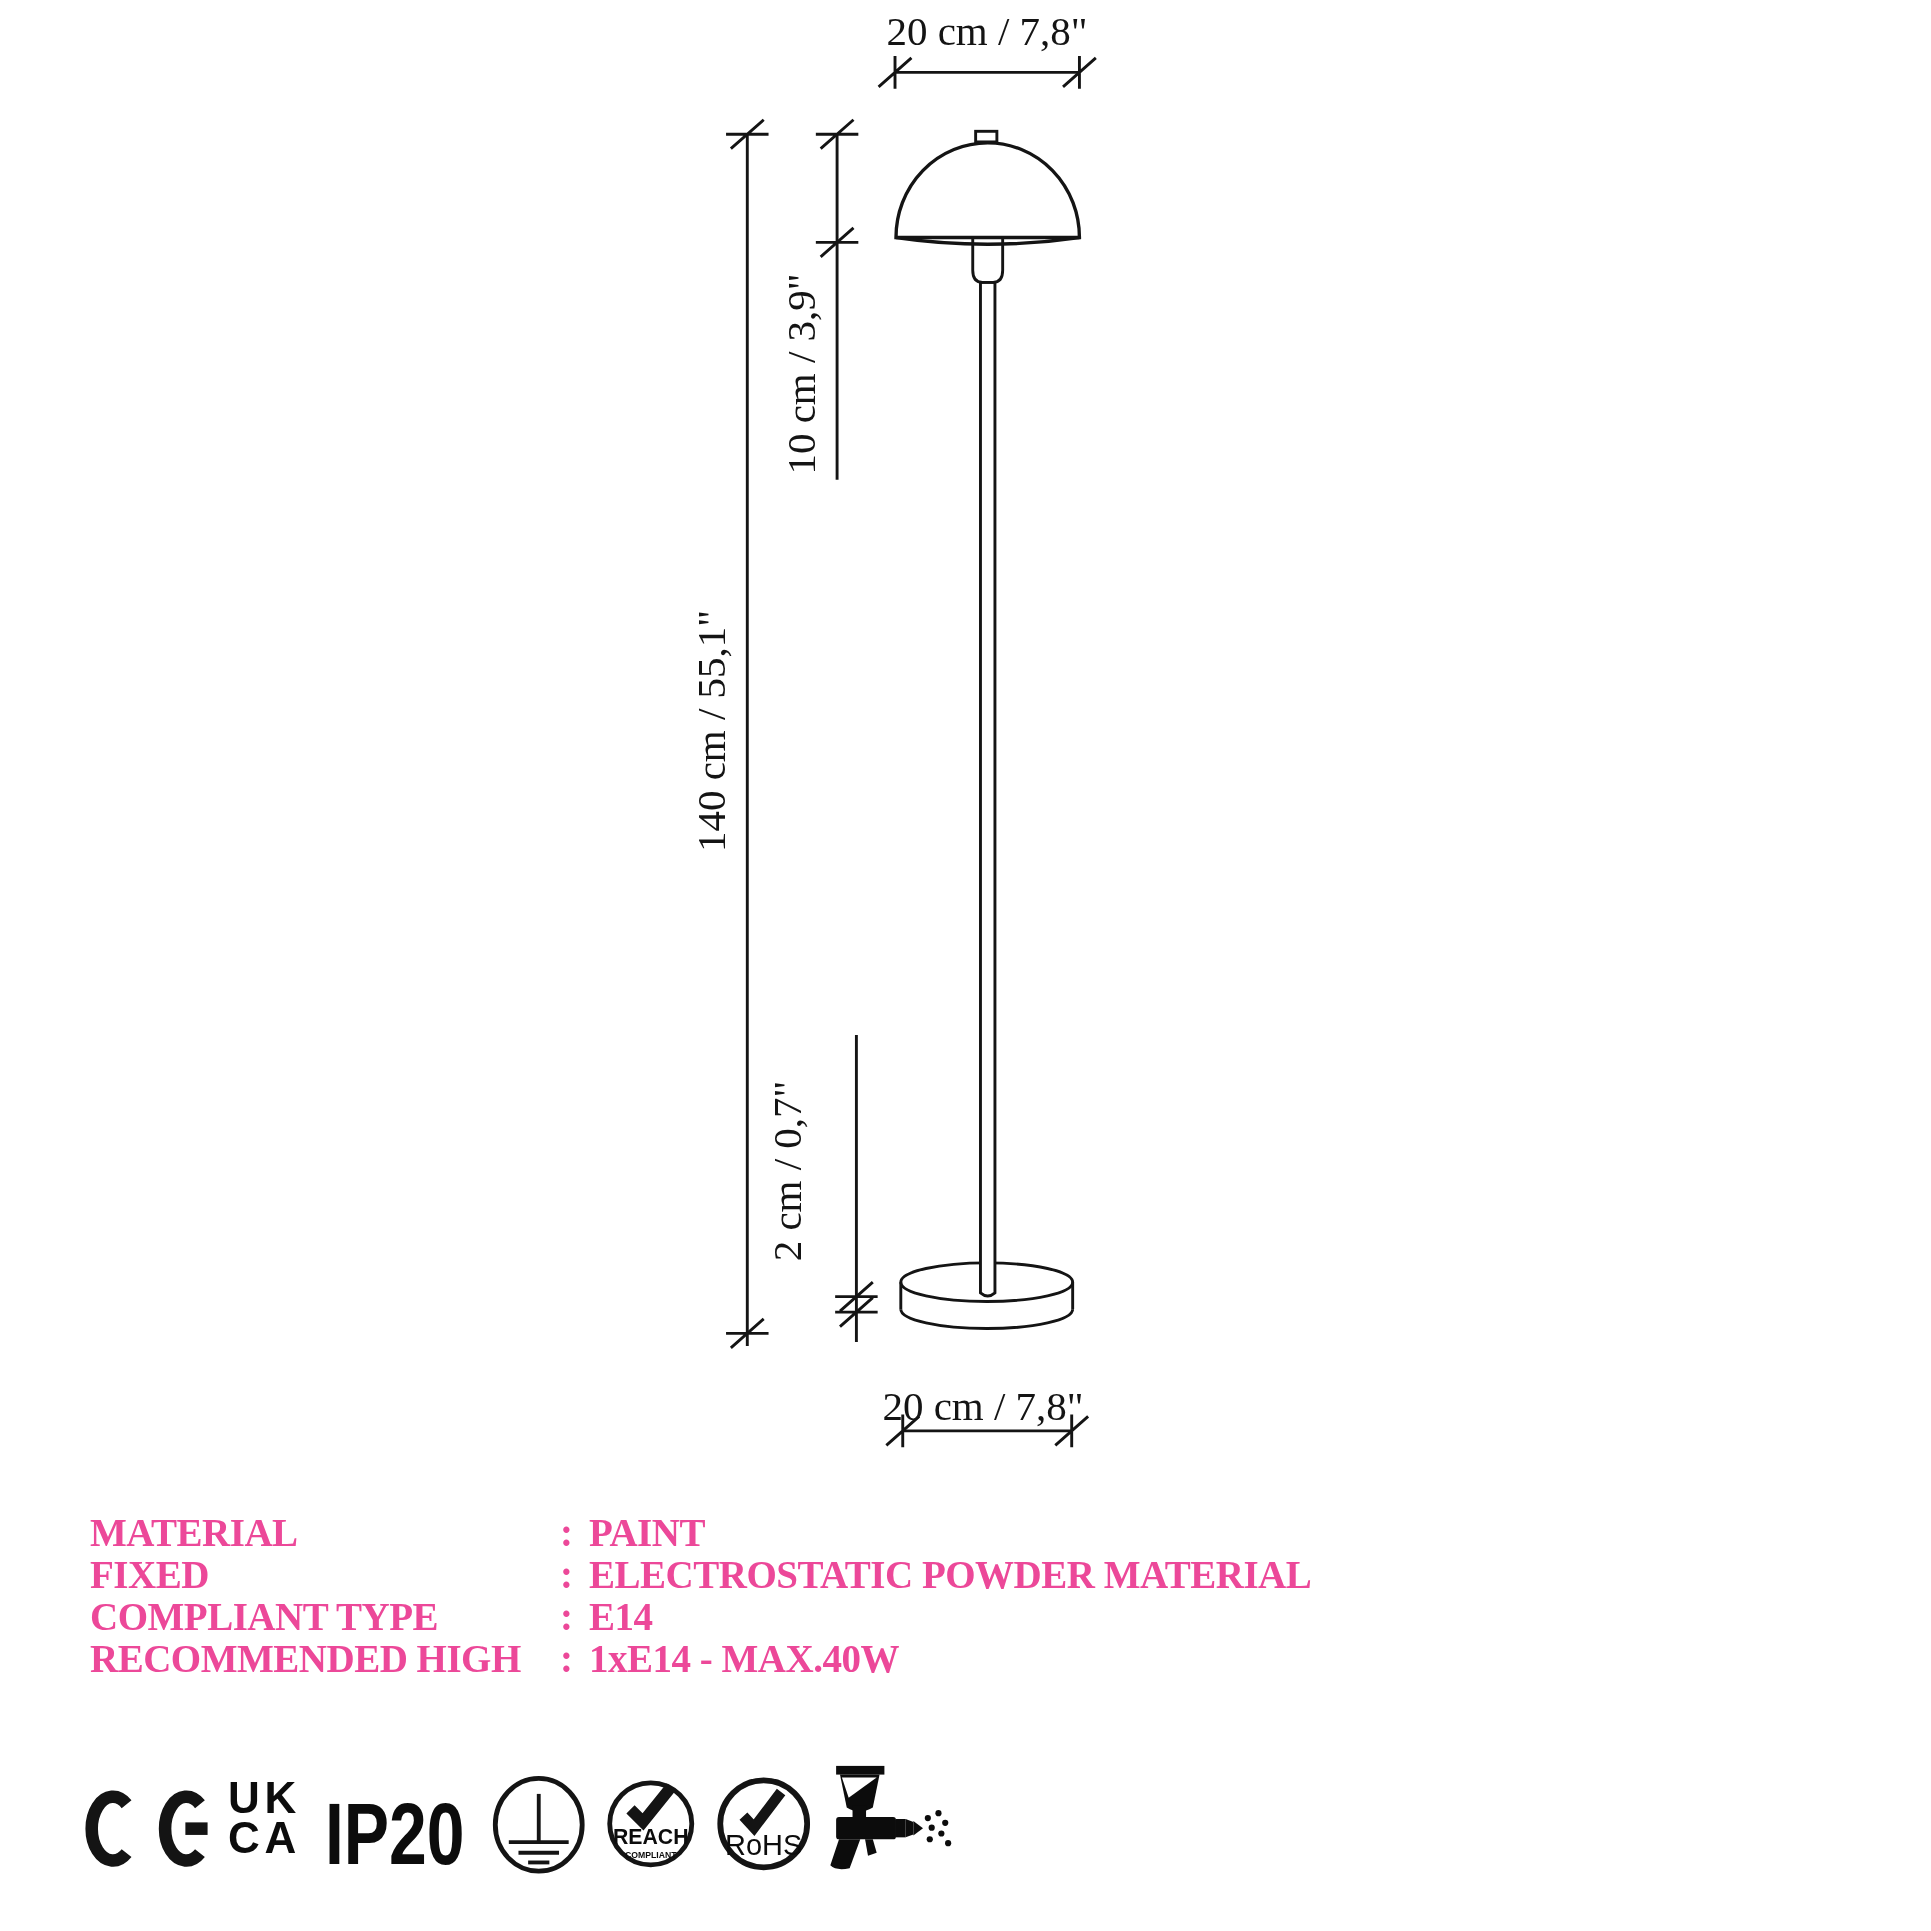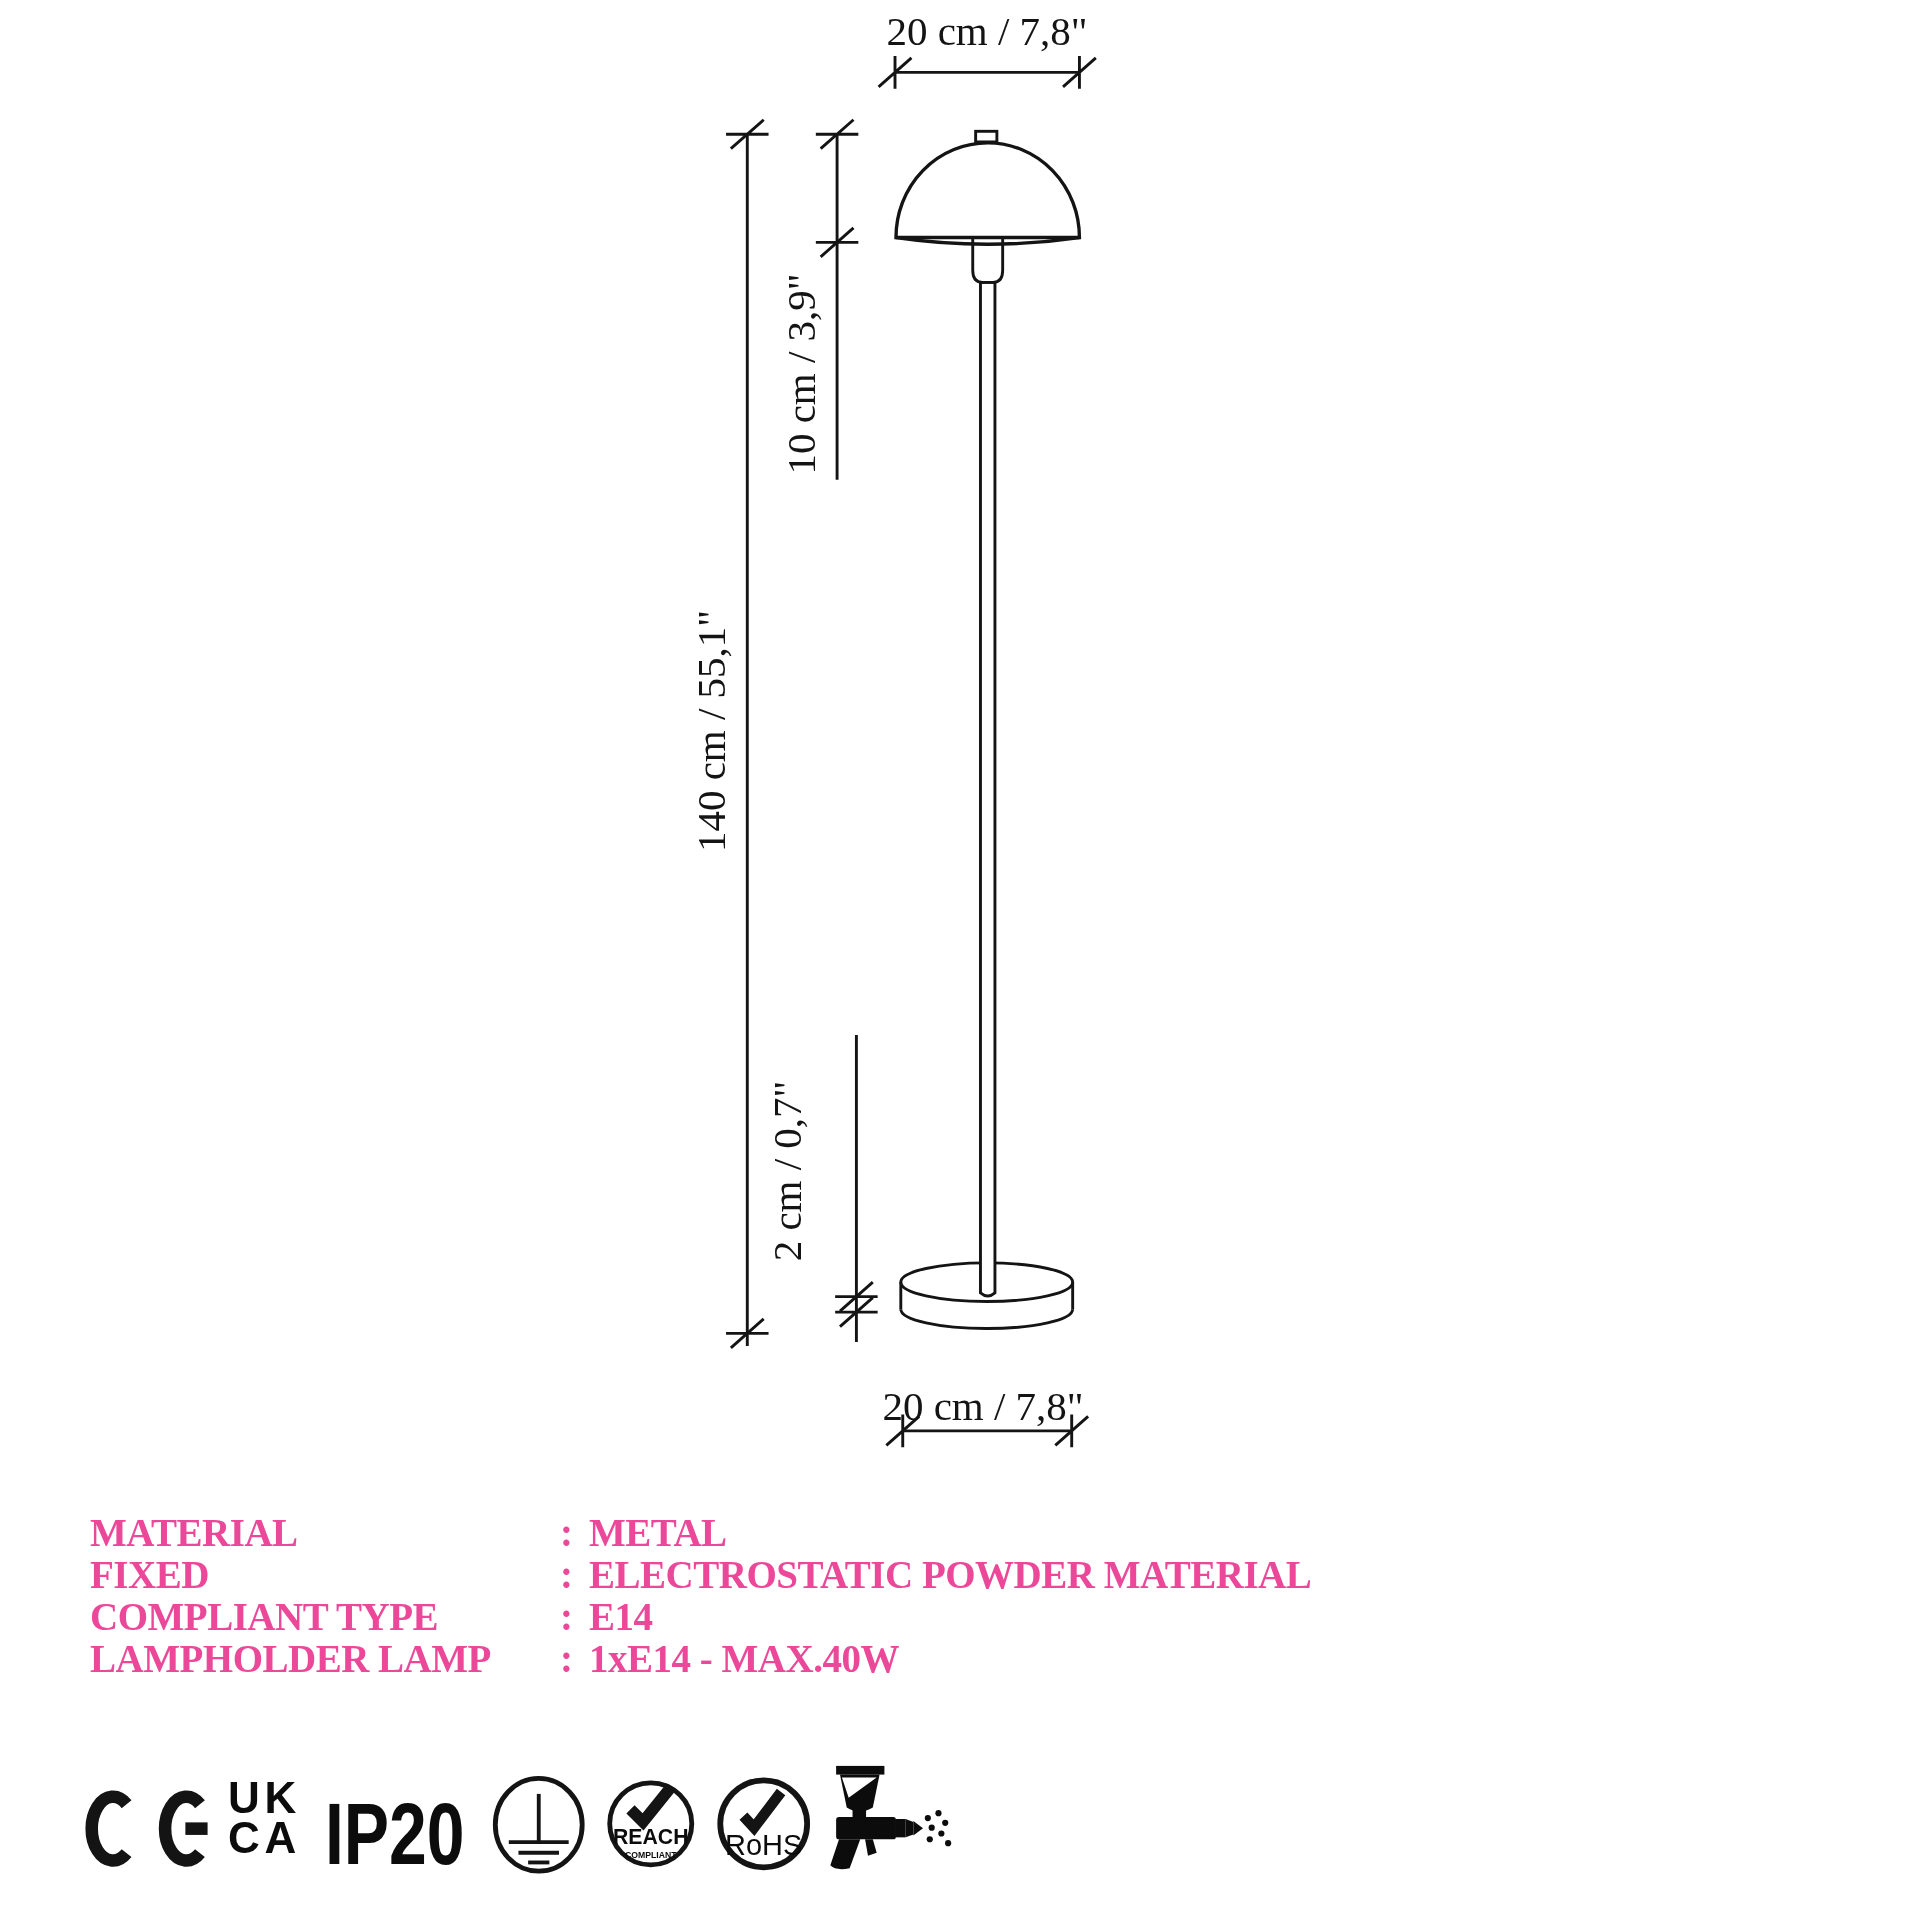--- a/index.html
+++ b/index.html
@@ -144,34 +144,34 @@
   <div class="dim-label vert" style="left:711px;top:731px;">140 cm / 55,1"</div>
 
   <div class="dim-label vert" style="left:787px;top:1171px;">2 cm / 0,7"</div>
 
   <div class="dim-label" style="left:983px;top:1406px;">20 cm / 7,8"</div>
 
   <div class="spec">
     <div class="spec-row">
       <span class="spec-label">MATERIAL</span>
       <span class="spec-colon">:</span>
-      <span class="spec-value">METAL</span>
+      <span class="spec-value">PAINT</span>
     </div>
     <div class="spec-row">
       <span class="spec-label">FIXED</span>
       <span class="spec-colon">:</span>
       <span class="spec-value">ELECTROSTATIC POWDER MATERIAL</span>
     </div>
     <div class="spec-row">
       <span class="spec-label">COMPLIANT TYPE</span>
       <span class="spec-colon">:</span>
       <span class="spec-value">E14</span>
     </div>
     <div class="spec-row">
-      <span class="spec-label">LAMPHOLDER LAMP</span>
+      <span class="spec-label">RECOMMENDED HIGH</span>
       <span class="spec-colon">:</span>
       <span class="spec-value">1xE14 - MAX.40W</span>
     </div>
   </div>
 
   <div class="cert-text ukca">
     <div>UK</div>
     <div>CA</div>
   </div>
 

